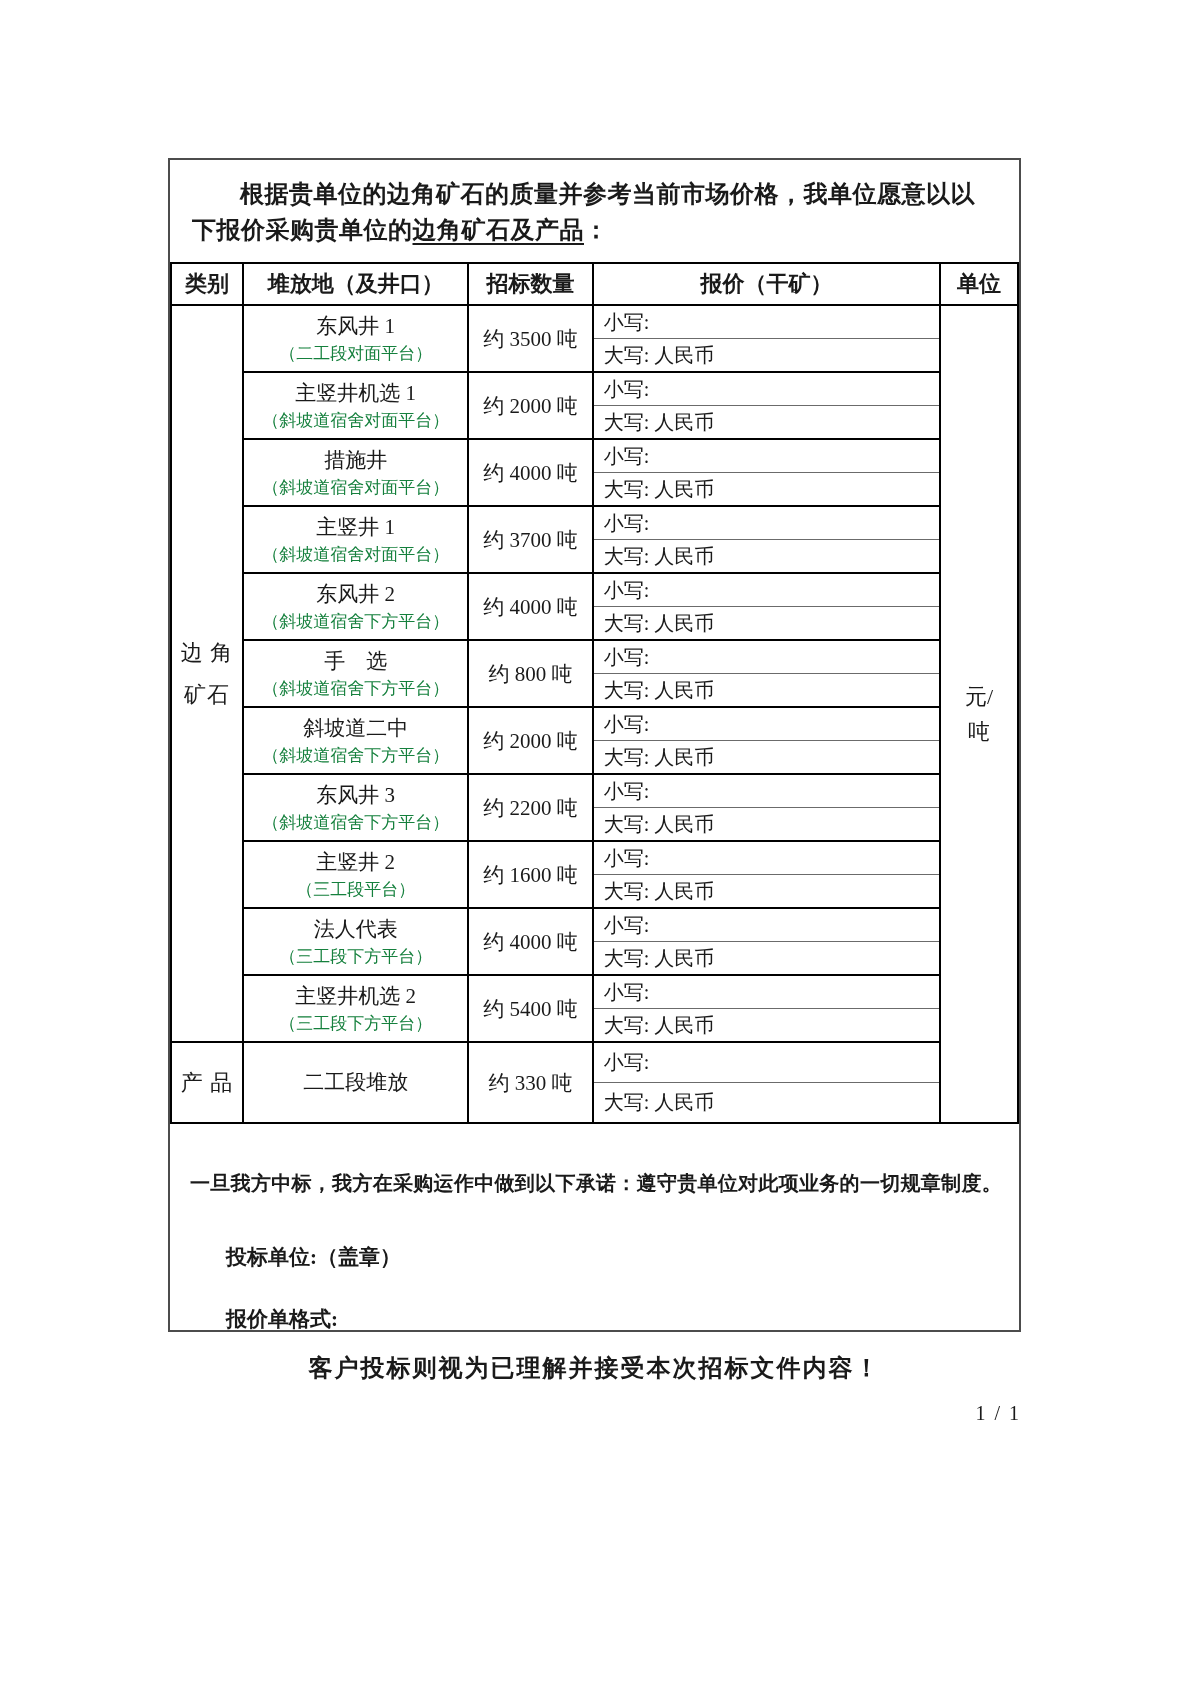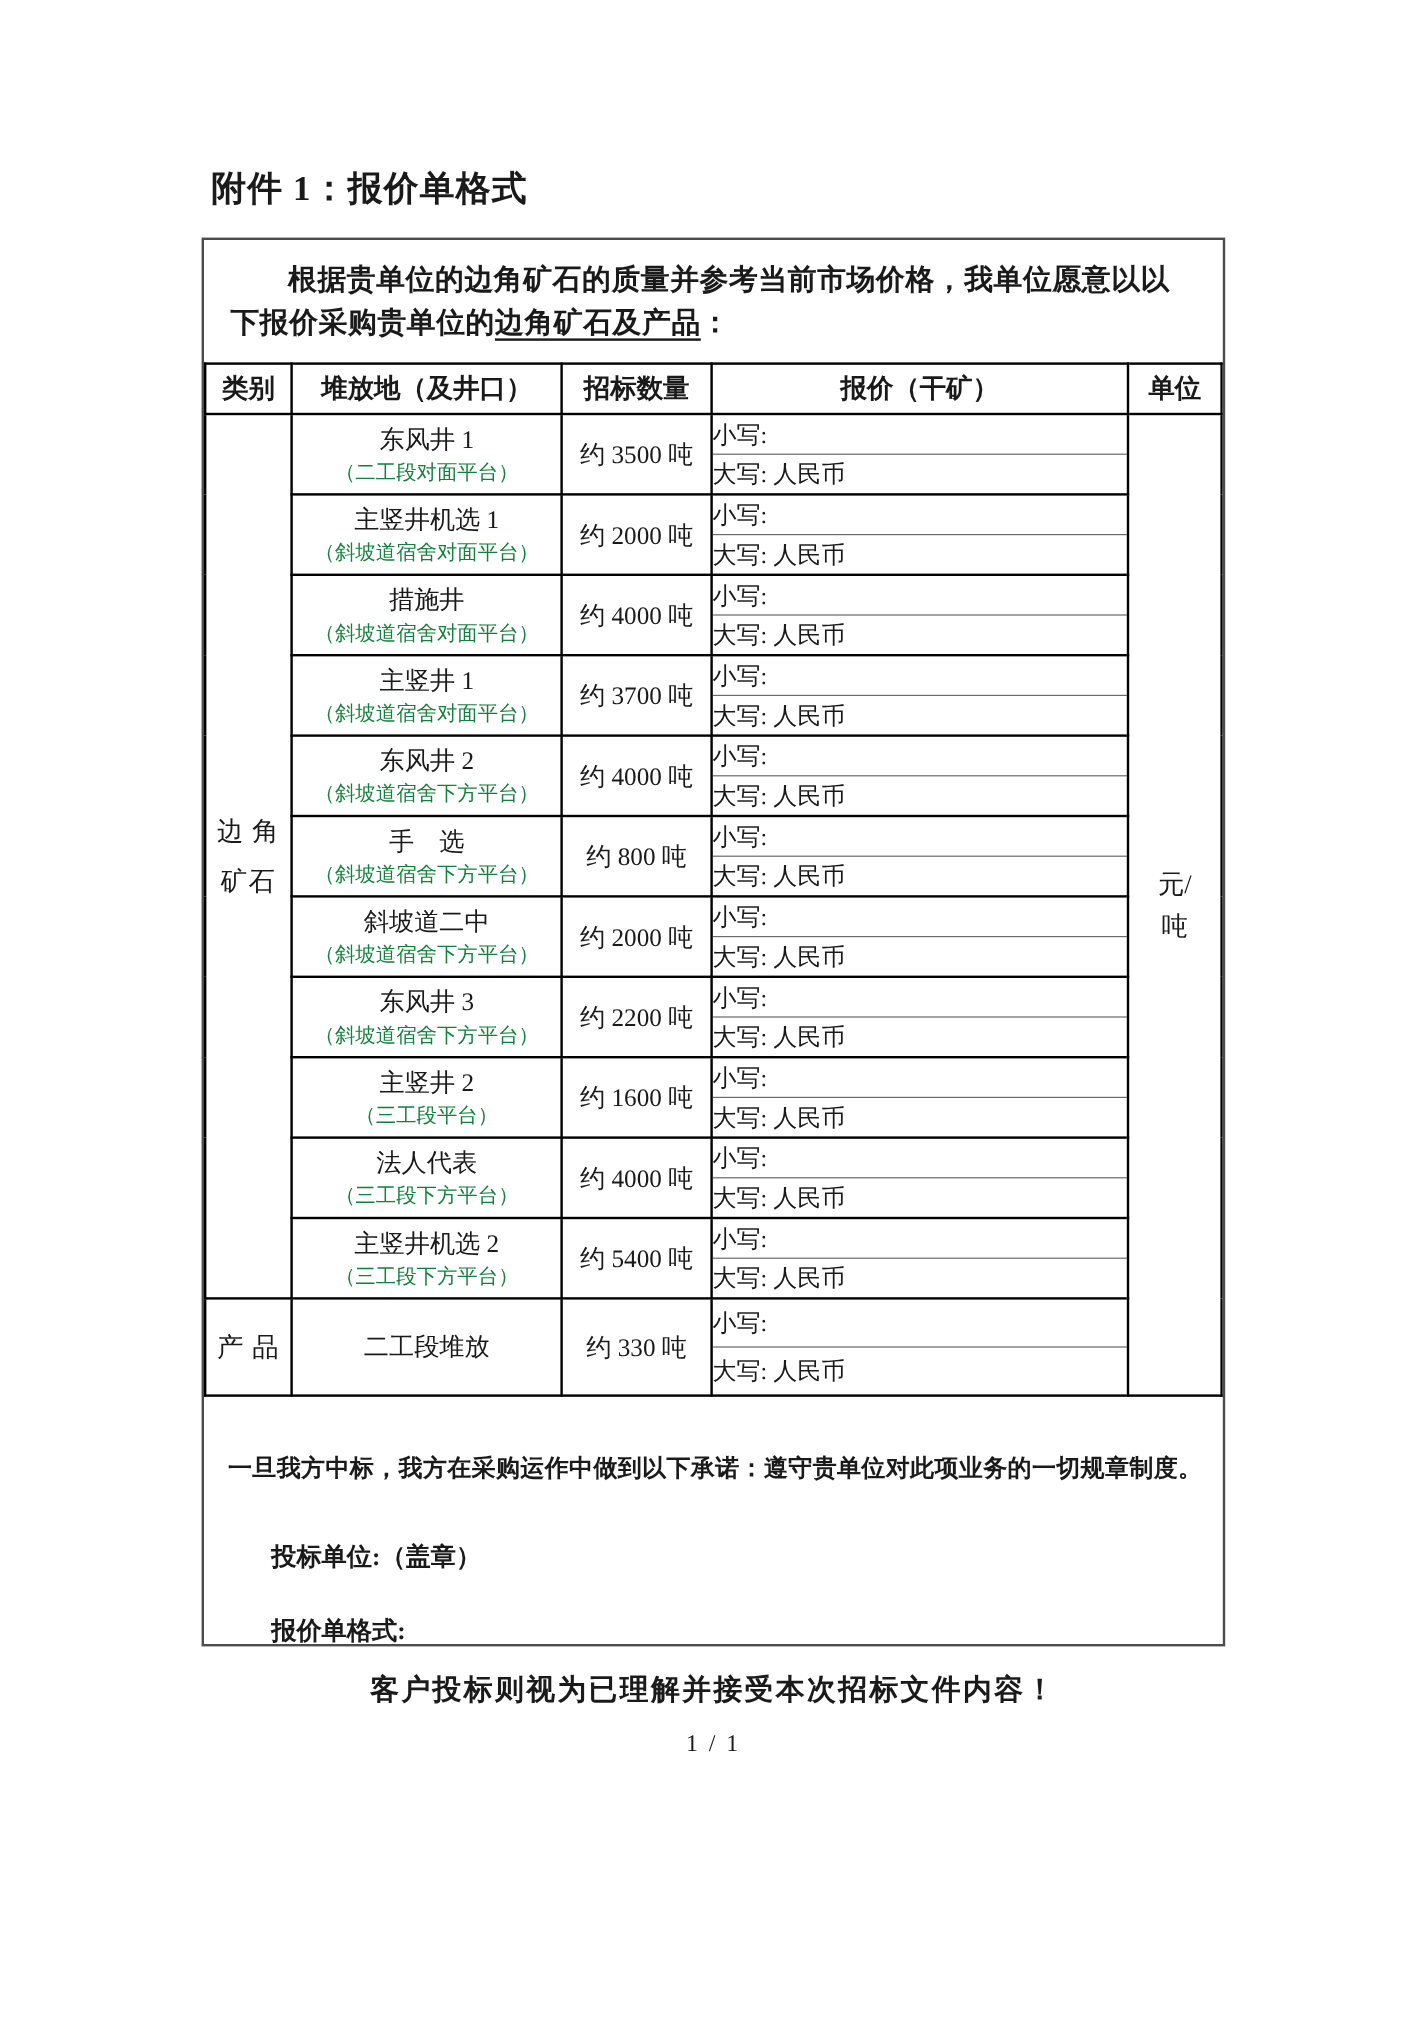--- a/index.html
+++ b/index.html
@@ -29,39 +29,38 @@
   }
   .quote-table thead th{height:40px;font-size:22px;font-weight:700;}
   td.cat{font-size:22px;line-height:1.9;white-space:pre-line;letter-spacing:1px;}
   td.unit{font-size:22px;line-height:1.6;white-space:pre-line;}
   .loc-name{font-size:21px;line-height:1.25;}
   .loc-sub{font-size:17px;line-height:1.25;margin-top:3px;color:#15803d;}
   td.qty{font-size:21px;}
   td.quote{padding:0;}
   .q-small,.q-large{
     display:flex;align-items:center;text-align:left;
-    font-size:20px;height:32px;
+    padding-left:10px;font-size:20px;height:32px;
   }
   .q-small{border-bottom:1px solid #6b6b6b;}
   tr.tall .q-small,tr.tall .q-large{height:39px;}
   .commitment{
     margin:46px 14px 0 20px;font-size:20px;font-weight:700;letter-spacing:0.3px;
   }
   .sig{margin:34px 0 0 56px;font-size:21px;font-weight:700;}
   .sig.first{margin-top:46px;}
   .below{width:853px;margin-left:168px;text-align:center;}
   .footer-note{margin:20px 0 0 0;font-size:24px;font-weight:700;letter-spacing:2px;}
-  .page-number{margin:18px 0 0 0;font-size:20px;letter-spacing:2px;}
+  .page-number{margin:18px 0 0 0;font-size:20px;letter-spacing:2px;text-align:right;}
 </style>
 </head>
 <body>
 
 <div class="page">
 
-  <h1 class="title">附件 1：报价单格式</h1>
 
   <div class="box">
 
     <p class="intro"><span>根据贵单位的边角矿石的质量并参考当前市场价格，我单位愿意以以下报价采购贵单位的</span><span class="u">边角矿石及产品</span><span>：</span></p>
 
     <table class="quote-table">
       <colgroup>
         <col style="width:8.5%">
         <col style="width:26.6%">
         <col style="width:14.7%">

